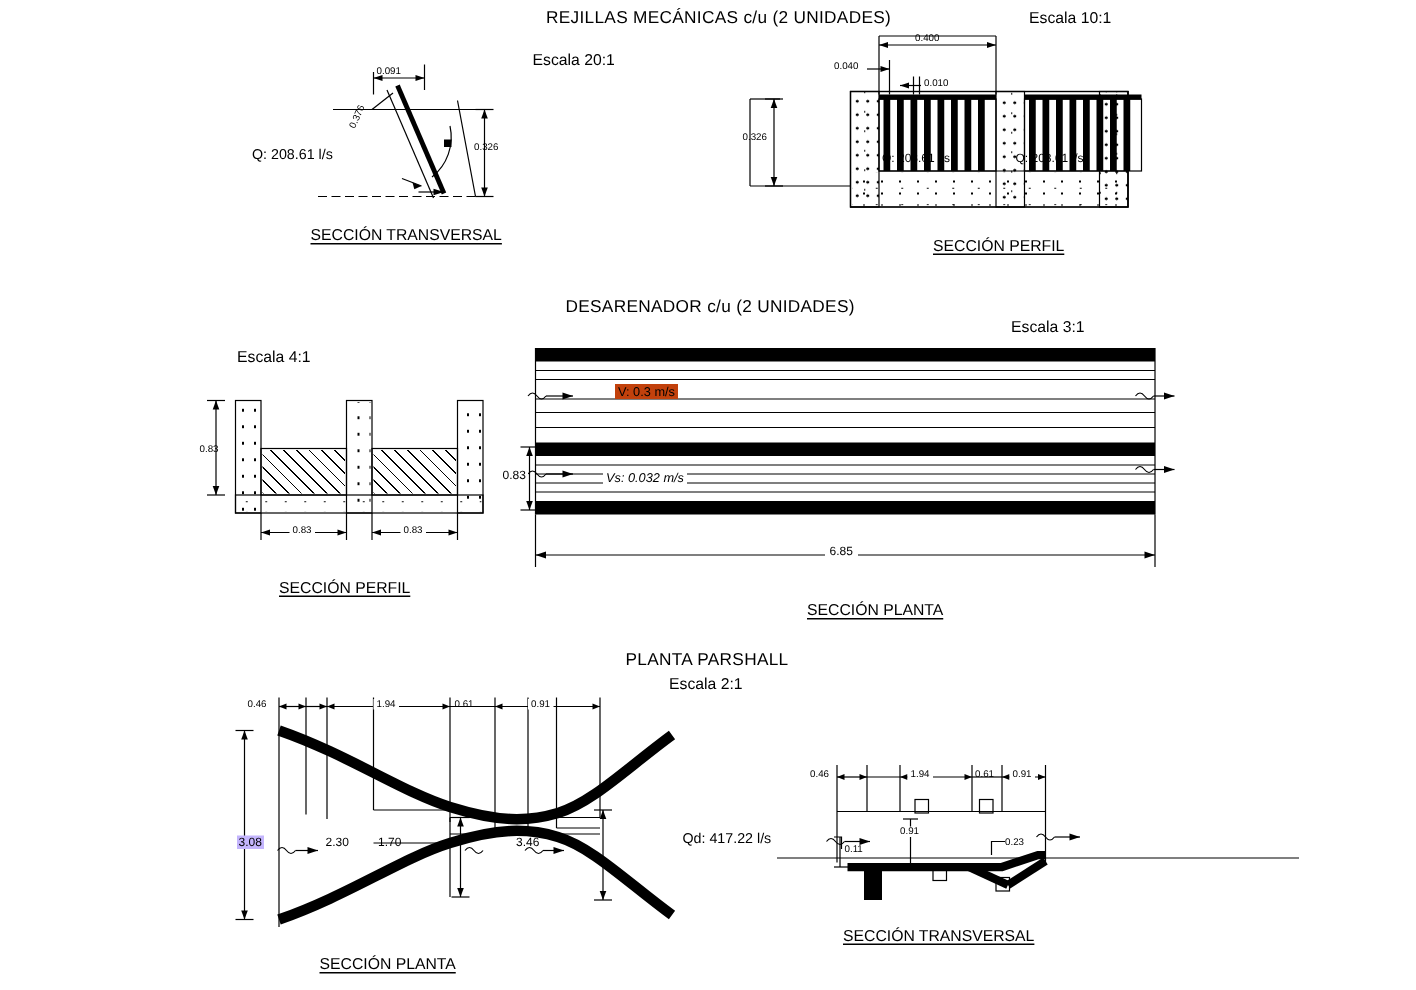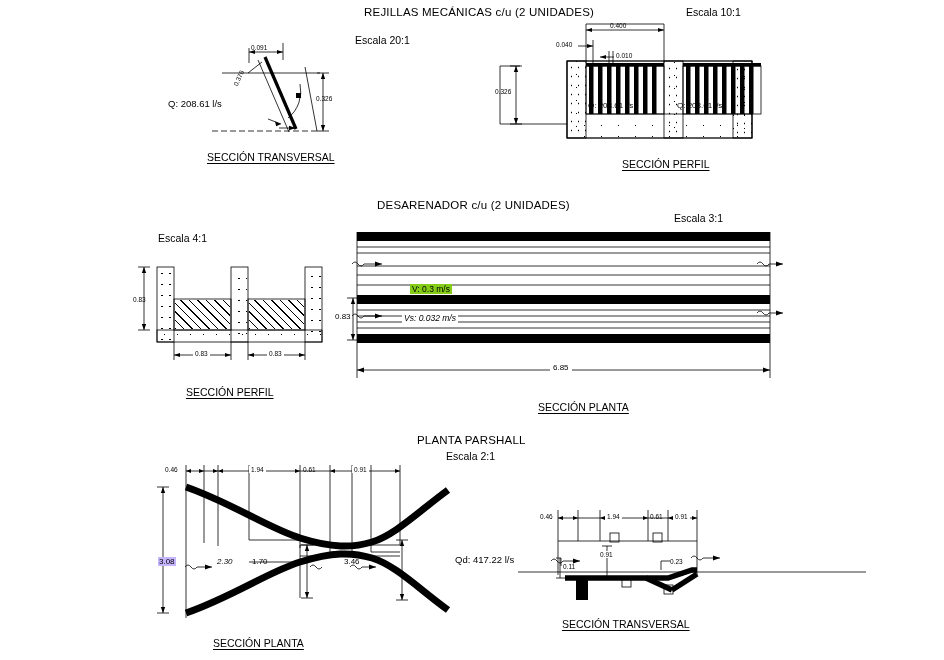--- a/index.html
+++ b/index.html
@@ -246,21 +246,21 @@
   <line class="ln w08" x1="347" y1="298" x2="359" y2="298"></line>
   <line class="ln w08" x1="347" y1="340" x2="359" y2="340"></line>
 
   <line class="ln w08" x1="357" y1="343" x2="357" y2="378"></line>
   <line class="ln w08" x1="770" y1="343" x2="770" y2="378"></line>
   <line class="ln w08" x1="357" y1="370" x2="770" y2="370"></line>
   <path class="fillk" d="M357,370 l7,-2.4 l0,4.8 z"></path>
   <path class="fillk" d="M770,370 l-7,-2.4 l0,4.8 z"></path>
 </svg>
 
-<div class="lbl note8" style="left:410px;top:256px;background:#84cc16;padding:0 2px;margin-top:28px;">V: 0.3 m/s</div>
+<div class="lbl note8" style="left:410px;top:256px;background:#c2410c;padding:0 2px;">V: 0.3 m/s</div>
 <div class="lbl note8" style="left:402px;top:313px;background:#fff;padding:0 2px;font-style:italic;">Vs: 0.032 m/s</div>
 <div class="lbl dim8" style="left:334px;top:312px;background:#fff;padding:0 1px;">0.83</div>
 <div class="lbl dim8" style="left:550px;top:363px;background:#fff;padding:0 3px;">6.85</div>
 <div class="lbl caption" style="left:538px;top:401px;">SECCIÓN PLANTA</div>
 
 <div class="lbl title" style="left:417px;top:434px;">PLANTA PARSHALL</div>
 <div class="lbl scale" style="left:446px;top:450px;">Escala 2:1</div>
 
 <svg width="944" height="660">
 
@@ -324,21 +324,21 @@
   <path class="ln w08" d="M310,567 q3,-4 6,0 q3,4 6,0" transform="translate(40,0)"></path>
   <line class="ln w08" x1="362" y1="567" x2="376" y2="567"></line>
   <path class="fillk" d="M376,567 l-7,-2.4 l0,4.8 z"></path>
 </svg>
 
 <div class="lbl dim" style="left:165px;top:466px;">0.46</div>
 <div class="lbl dim" style="left:249px;top:466px;background:#fff;padding:0 2px;">1.94</div>
 <div class="lbl dim" style="left:303px;top:466px;">0.61</div>
 <div class="lbl dim" style="left:352px;top:466px;background:#fff;padding:0 2px;">0.91</div>
 <div class="lbl dim8" style="left:158px;top:557px;background:#c4b5fd;padding:0 1px;">3.08</div>
-<div class="lbl dim8" style="left:217px;top:557px;font-style:italic;">2.30</div>
+<div class="lbl dim8" style="left:217px;top:557px;">2.30</div>
 <div class="lbl dim8" style="left:252px;top:557px;">1.70</div>
 <div class="lbl dim8" style="left:344px;top:557px;">3.46</div>
 <div class="lbl caption" style="left:213px;top:637px;">SECCIÓN PLANTA</div>
 
 <svg width="944" height="660">
 
   <line class="ln w08" x1="518" y1="572" x2="866" y2="572"></line>
 
   <line class="ln w08" x1="558" y1="541" x2="697" y2="541"></line>
 

